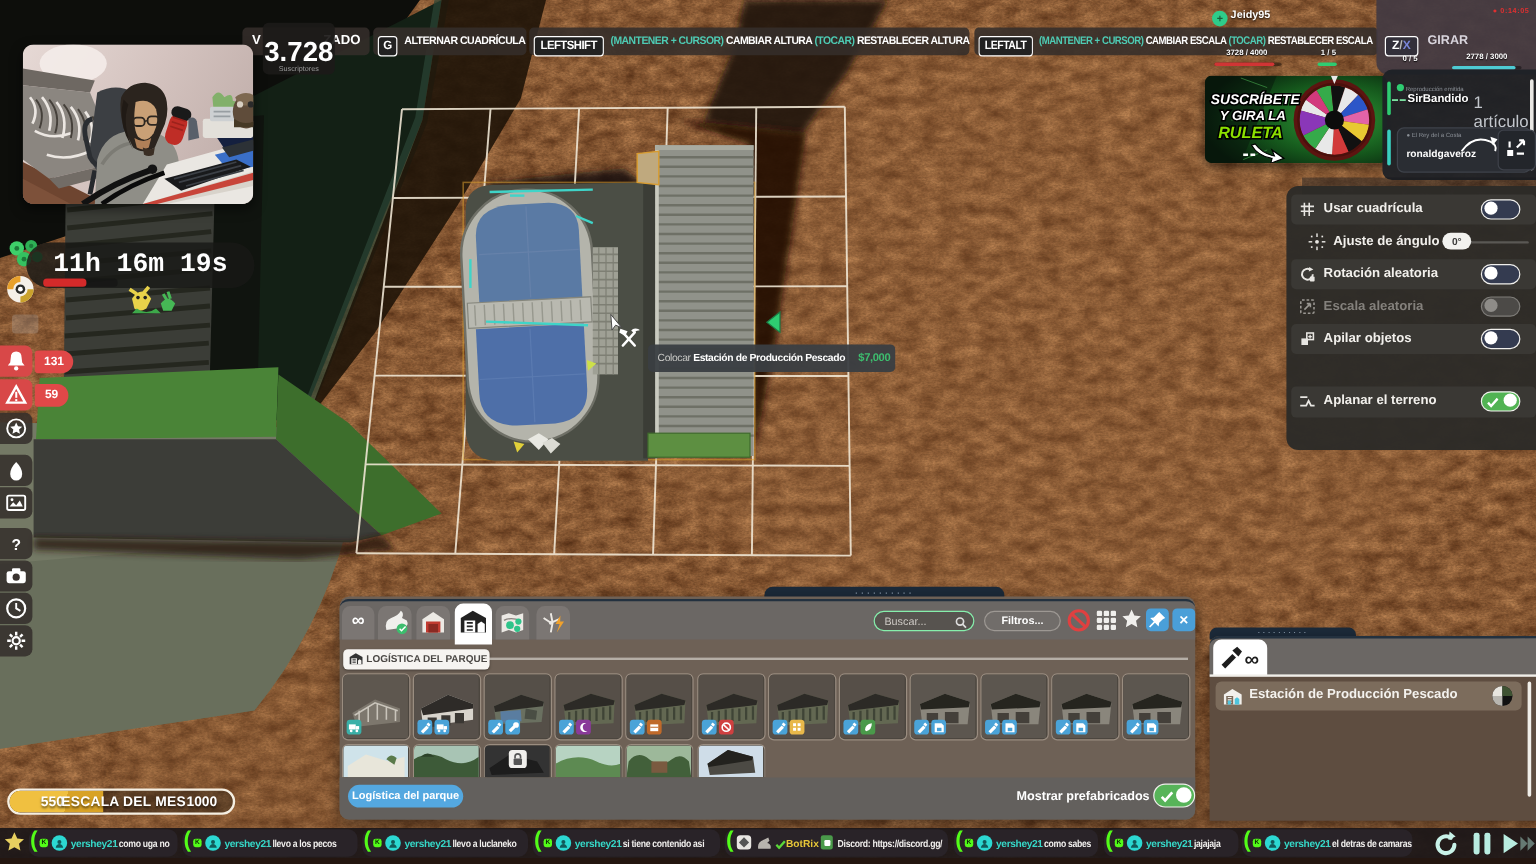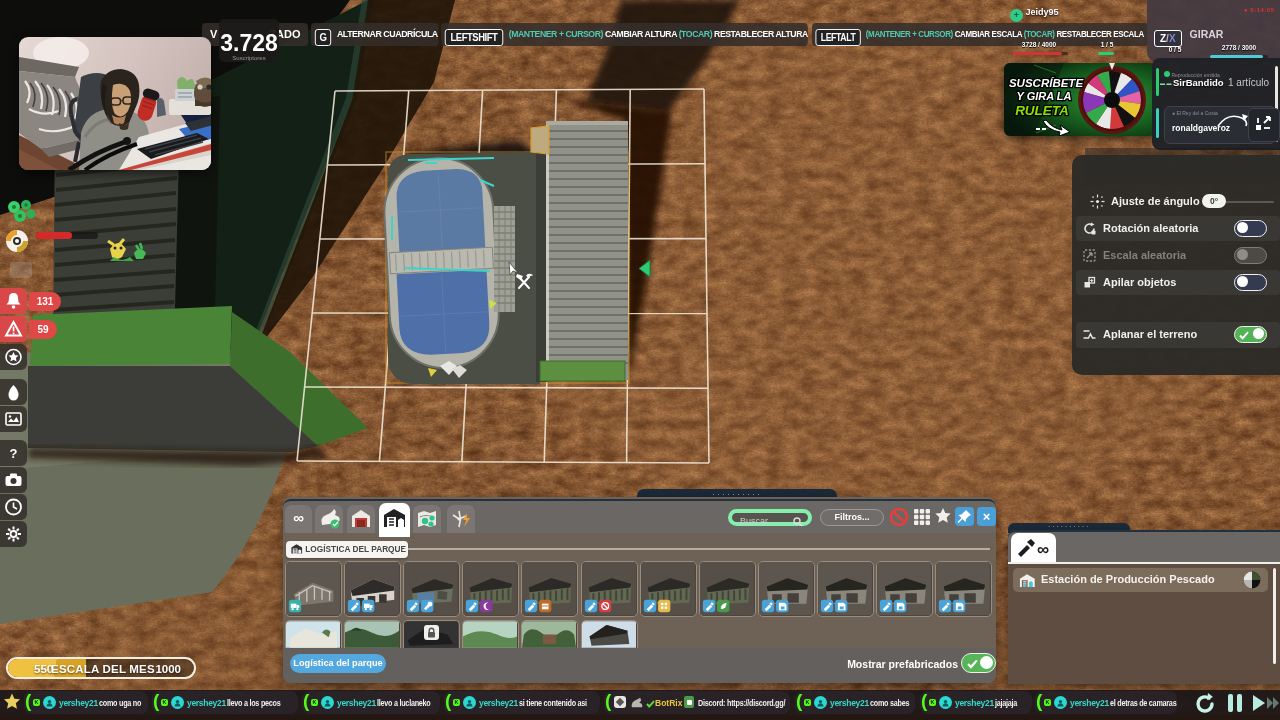--- a/index.html
+++ b/index.html
@@ -172,20 +172,21 @@
 
   <path d="M489,300 l8,3 l-7,6 z" fill="#cde04a"></path>
   <path d="M428,368 l9,2 l-6,7 z" fill="#e0cf3a"></path>
 
   <path d="M440,366 l9,-5 l8,5 l-8,9 z" fill="#e8e8e2"></path>
   <path d="M452,369 l8,-4 l7,5 l-8,8 z" fill="#dcdcd4"></path>
 
   <path d="M650,260 L650,277 L639,268.5 Z" fill="#2ecc71" stroke="#1d7a44" stroke-width="1"></path>
 </svg>
 
+<div class="abs" style="left:540px;top:287px;width:206px;height:23px;background:rgba(58,62,66,0.95);border-radius:4px;color:#fff;font-size:8.6px;letter-spacing:-0.3px;line-height:23px;white-space:nowrap;"><span style="color:#c9c9c6;margin-left:8px;">Colocar </span><b>Estación de Producción Pescado</b><b style="color:#3dbd6e;margin-left:11px;font-size:9.3px;">$7,000</b></div>
 
 <svg class="abs" style="left:506px;top:261px;" width="32" height="32" viewBox="0 0 32 32">
   <path d="M3,1 L4,14 L7,10 L12,12 Z" fill="#fff" stroke="#444" stroke-width="0.8"></path>
   <g stroke="#fff" stroke-width="2" stroke-linecap="round">
     <line x1="13" y1="16" x2="23" y2="27"></line>
     <line x1="23" y1="16" x2="13" y2="27"></line>
   </g>
   <path d="M11,13 l6,2 l-2,4 l-5,-3 z" fill="#fff"></path>
   <path d="M25,13 a4.5,4.5 0 0 0 -5,1.5 l2.5,2.5 a4,4 0 0 1 4,-2.5 q1.5,-0.5 -1.5,-1.5 z" fill="#fff"></path>
 </svg>
@@ -368,21 +369,21 @@
 
 <div class="abs" style="left:1085px;top:148px;width:195px;height:36px;background:rgba(22,24,28,0.45);border-radius:0 0 8px 8px;"></div>
 
 <div class="abs" style="left:1275px;top:66px;width:2.5px;height:76px;background:#e8e6e2;border-radius:2px;"></div>
 
 <div class="abs" style="left:1156px;top:64px;width:124px;height:40px;">
   <div class="abs" style="left:0;top:4px;width:3px;height:28px;background:#2ecc71;border-radius:2px;"></div>
   <div class="abs" style="left:8px;top:-1px;width:90px;height:8px;white-space:nowrap;"><span style="display:inline-block;width:6px;height:6px;border-radius:50%;background:#2ecc71;"></span><span style="color:#8a8f96;font-size:5px;"> Reproducción emitida</span></div>
   <div class="abs" style="left:4px;top:16px;color:#7be0a0;font-size:5px;">▬ ▬</div>
   <div class="abs" style="left:17px;top:13px;color:#fff;font-size:9.5px;font-weight:bold;text-shadow:0 1px 2px #000;">SirBandido</div>
-  <div class="abs" style="left:72px;top:13px;color:#c3c7cd;font-size:10px;">1 artículo</div>
+  <div class="abs" style="left:72px;top:13px;color:#c3c7cd;font-size:14px;">1 artículo</div>
 </div>
 
 <div class="abs" style="left:1156px;top:106px;width:146px;height:40px;">
   <div class="abs" style="left:0;top:2px;width:3px;height:30px;background:#3ad0c0;border-radius:2px;"></div>
   <div class="abs" style="left:8px;top:0;width:110px;height:36px;background:#2a2d33;border:1px solid #3e424a;border-radius:6px;"></div>
   <div class="abs" style="left:16px;top:4px;color:#8a8f96;font-size:5px;">● El Rey del a Costa</div>
   <div class="abs" style="left:16px;top:17px;color:#fff;font-size:8.5px;font-weight:bold;">ronaldgaveroz</div>
   <svg class="abs" style="left:60px;top:4px;" width="36" height="20" viewBox="0 0 36 20">
         <path d="M2,16 q10,-14 24,-8 q6,3 4,8" fill="none" stroke="#fff" stroke-width="1.6"></path>
         <path d="M26,4 l6,2 l-4,5 z" fill="#fff"></path>
@@ -393,20 +394,31 @@
           <line x1="3" y1="3" x2="3" y2="8"></line>
           <rect x="1" y="10" width="5" height="5" fill="#fff" stroke="none"></rect>
           <path d="M9,8 L15,2 M15,2 L11,2 M15,2 L15,6" fill="none"></path>
           <path d="M9,13 h6"></path>
         </g>
       </svg>
 </div>
 
 <div class="abs" style="left:1072px;top:155px;width:208px;height:220px;background:rgba(44,43,40,0.96);border-radius:10px 0 0 10px;">
 
+  <div class="abs" style="left:4px;top:7px;width:204px;height:25px;background:#3a3834;border-radius:4px;">
+    <svg style="position:absolute;left:6px;top:5px;" width="15" height="15" viewBox="0 0 15 15">
+          <g stroke="#e8e6e2" stroke-width="1.3" fill="none">
+            <path d="M2,5 h11 M2,9 h11 M5,2 v11 M9,2 v11"></path>
+          </g>
+        </svg>
+        <span class="olab">Usar cuadrícula</span>
+    <span class="tg toff">
+          <span class="knob"></span>
+        </span>
+  </div>
 
   <div class="abs" style="left:12px;top:34px;width:204px;height:25px;">
     <svg style="position:absolute;left:6px;top:5px;" width="15" height="15" viewBox="0 0 15 15">
           <g fill="#e8e6e2">
             <circle cx="7.5" cy="7.5" r="1.6"></circle>
             <rect x="6.9" y="0.5" width="1.2" height="3"></rect>
             <rect x="6.9" y="11.5" width="1.2" height="3"></rect>
             <rect x="0.5" y="6.9" width="3" height="1.2"></rect>
             <rect x="11.5" y="6.9" width="3" height="1.2"></rect>
             <rect x="2.4" y="2.4" width="1.4" height="1.4"></rect>
@@ -477,20 +489,21 @@
 <svg class="abs" style="left:6px;top:199px;" width="32" height="28" viewBox="0 0 32 28">
   <circle cx="8" cy="8" r="6" fill="#3ecf6a"></circle>
       <circle cx="20" cy="6" r="5" fill="#2eaf55"></circle>
       <circle cx="14" cy="17" r="6" fill="#35c160"></circle>
       <circle cx="25" cy="15" r="4.5" fill="#2eaf55"></circle>
   <circle cx="8" cy="8" r="2" fill="#1d7a3a"></circle>
       <circle cx="20" cy="6" r="1.8" fill="#1d7a3a"></circle>
       <circle cx="14" cy="17" r="2" fill="#1d7a3a"></circle>
 </svg>
 
+<div class="abs" style="left:22px;top:202px;width:190px;height:38px;background:rgba(24,24,22,0.82);border-radius:19px;color:#fff;font-family:'Liberation Mono',monospace;font-weight:bold;font-size:22px;text-align:center;line-height:38px;">11h 16m 19s</div>
 
 <svg class="abs" style="left:4px;top:228px;" width="26" height="26" viewBox="0 0 26 26">
   <circle cx="13" cy="13" r="11" fill="#f5f0e8"></circle>
   <path d="M2,13 a11,11 0 0 1 11,-11 l0,5 a6,6 0 0 0 -6,6 z" fill="#e8a02a"></path>
   <path d="M24,13 a11,11 0 0 1 -11,11 l0,-5 a6,6 0 0 0 6,-6 z" fill="#caa22c"></path>
   <circle cx="13" cy="13" r="4" fill="#2b2b28"></circle>
       <circle cx="13" cy="13" r="2" fill="#fff"></circle>
 </svg>
 
 <div class="abs" style="left:36px;top:232px;width:62px;height:7px;background:rgba(20,20,20,0.7);border-radius:3px;">
@@ -621,21 +634,21 @@
 </div>
 
 <div class="abs" style="left:447px;top:505px;width:28px;height:28px;background:#7b7673;border-radius:7px 7px 0 0;">
   <svg width="28" height="28" viewBox="0 0 28 28">
         <path d="M12,6 L13.5,14 L12,22 M12,14 L6,10 M12,14 L19,11" stroke="#ece9e4" stroke-width="1.6" fill="none"></path>
         <circle cx="12" cy="14" r="1.6" fill="#ece9e4"></circle>
         <path d="M20,8 l-4,7 l3.4,0 l-2.4,7 l6,-9 l-3.2,0 z" fill="#f0a12c"></path>
       </svg>
 </div>
 
-<div class="abs" style="left:728px;top:509px;width:84px;height:17px;background:#57534f;border:4px solid #86efac;border-radius:9px;color:#cdc9c4;font-size:9px;line-height:16px;box-sizing:border-box;"><span style="margin-left:8px;">Buscar...</span><svg style="position:absolute;right:5px;top:3.5px;" width="10" height="10" viewBox="0 0 10 10">
+<div class="abs" style="left:728px;top:509px;width:84px;height:17px;background:#57534f;border:1px solid #86efac;border-radius:9px;color:#cdc9c4;font-size:9px;line-height:16px;box-sizing:border-box;"><span style="margin-left:8px;">Buscar...</span><svg style="position:absolute;right:5px;top:3.5px;" width="10" height="10" viewBox="0 0 10 10">
         <circle cx="4" cy="4" r="3" fill="none" stroke="#ddd" stroke-width="1.4"></circle>
         <line x1="6.3" y1="6.3" x2="9" y2="9" stroke="#ddd" stroke-width="1.4"></line>
       </svg></div>
 
 <div class="abs" style="left:820px;top:509px;width:64px;height:17px;background:#716d6a;border:1px solid #9d9893;border-radius:9px;color:#fff;font-size:9px;font-weight:bold;text-align:center;line-height:15px;box-sizing:border-box;">Filtros...</div>
 
 <div class="abs" style="left:889px;top:507px;width:20px;height:20px;">
   <svg width="20" height="20" viewBox="0 0 20 20">
         <circle cx="10" cy="10" r="8" fill="none" stroke="#e04040" stroke-width="2.6"></circle>
         <line x1="4.6" y1="5" x2="15.6" y2="15.4" stroke="#e04040" stroke-width="2.6"></line>

